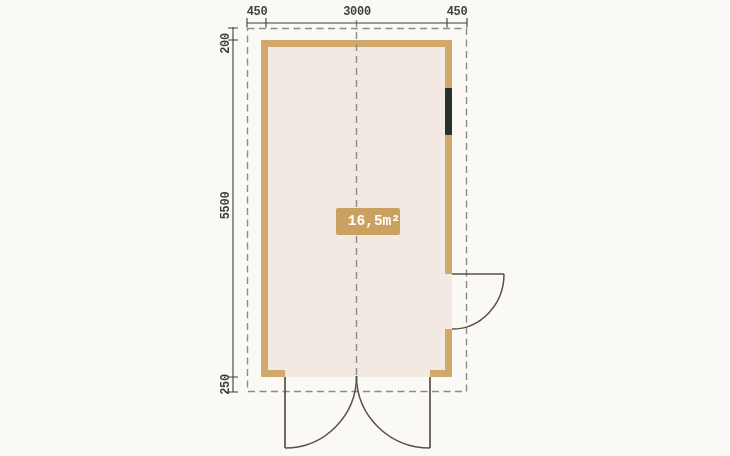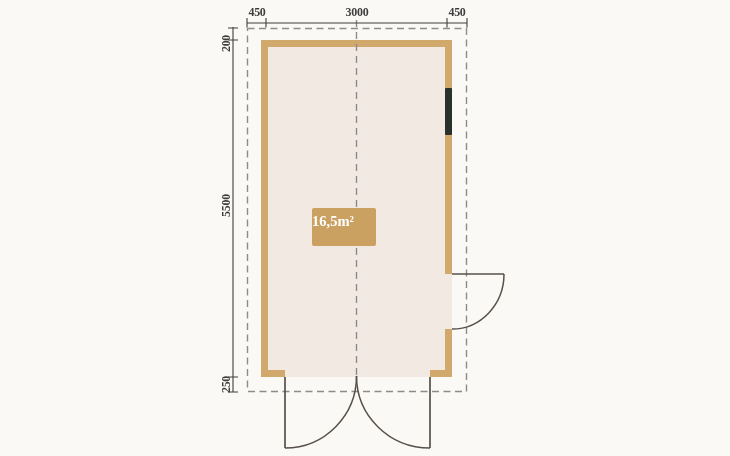--- a/index.html
+++ b/index.html
@@ -4,21 +4,21 @@
 <style>
   html, body { margin: 0; padding: 0; }
   body { background: #ffffff; }
 
   .canvas {
     position: relative;
     width: 730px;
     height: 456px;
     background: var(--background, #FBF9F6);
     overflow: hidden;
-    font-family: Liberation Serif, serif;
+    font-family: Liberation Mono, monospace;
   }
 
   
   .dim-label {
     position: absolute;
     width: 44px;
     height: 15px;
     text-align: center;
     font-size: 13px;
     font-weight: 700;
@@ -83,27 +83,27 @@
   .door {
     fill: none;
     stroke: var(--door-line, #57514A);
     stroke-width: 1.7;
   }
   .swing { stroke-width: 1.5; }
 
   
   .area-badge {
     position: absolute;
-    left: 312px; top: 208px; width: 64px; height: 38px;
+    left: 336px; top: 208px; width: 64px; height: 27px;
     background: var(--area-badge-bg, #CBA161);
     color: var(--area-badge-text, #FFFFFF);
     font-size: 14.5px;
     font-weight: 700;
     line-height: 27px;
-    text-align: left;
+    text-align: right;
     border-radius: 2px;
   }
 </style>
 </head>
 <body>
 
 <div class="canvas">
 
   <div class="dim-label" style="left:235px; top:4px;">450</div>
   <div class="dim-label" style="left:335px; top:4px;">3000</div>

